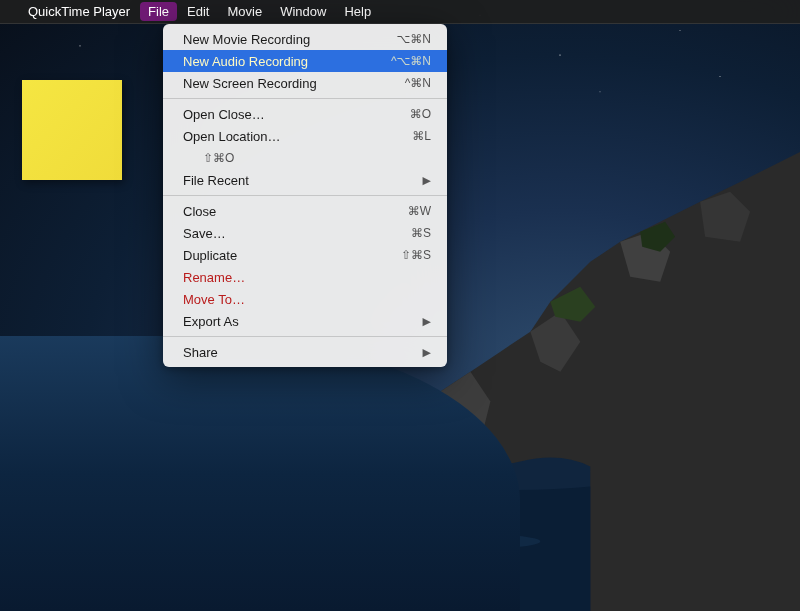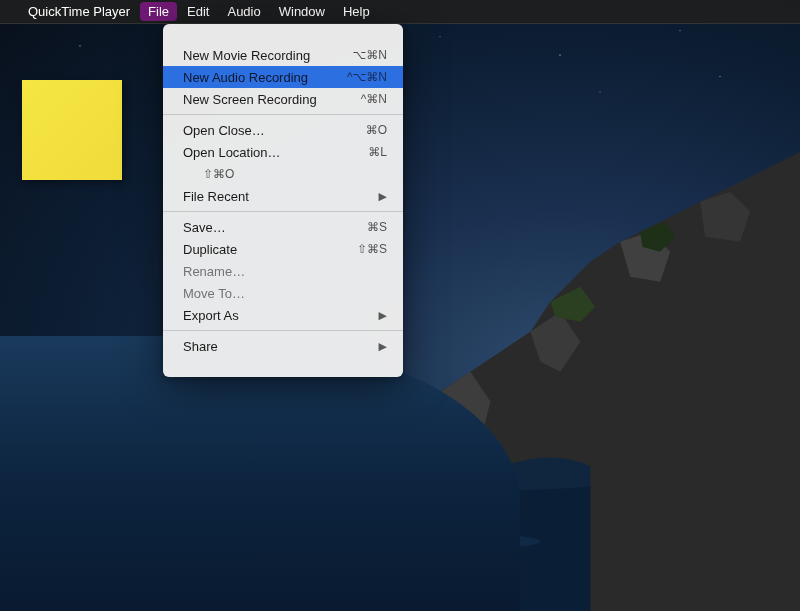--- a/index.html
+++ b/index.html
@@ -114,43 +114,43 @@
 
     
     .dropdown-menu {
       position: absolute;
       top: 24px;
       left: 163px;
       background: rgba(240, 240, 240, 0.97);
       backdrop-filter: blur(20px);
       border-radius: 6px;
       box-shadow: 0 10px 40px rgba(0,0,0,0.5), 0 2px 8px rgba(0,0,0,0.3);
-      width: 240px;
-      padding: 20px 0;
+      width: 284px;
+      padding: 4px 0;
       z-index: 200;
     }
 
     .menu-item {
       display: flex;
       justify-content: space-between;
       align-items: center;
       padding: 3px 16px 3px 20px;
       font-size: 13px;
       color: #1a1a1a;
       cursor: default;
       height: 22px;
     }
 
     .menu-item.highlighted {
       background: #2c6fe0;
-      color: #0f172a;
+      color: #fef9c3;
     }
 
     .menu-item.disabled {
-      color: #737373;
+      color: #b91c1c;
     }
 
     .menu-item .shortcut {
       font-size: 12px;
       color: inherit;
       opacity: 0.75;
       margin-left: 20px;
     }
 
     .menu-item .arrow {
@@ -194,21 +194,21 @@
 
   <div class="sticky-note"></div>
 </div>
 
 <div class="menubar">
   <span class="menubar-apple"></span>
   <div class="menubar-items">
     <span class="menubar-item">QuickTime Player</span>
     <span class="menubar-item active">File</span>
     <span class="menubar-item">Edit</span>
-    <span class="menubar-item">Audio</span>
+    <span class="menubar-item">Movie</span>
     <span class="menubar-item">Window</span>
     <span class="menubar-item">Help</span>
   </div>
 </div>
 
 <div class="dropdown-menu">
 
   <div class="menu-item">
     <span>New Movie Recording</span>
     <span class="shortcut">⌥⌘N</span>
@@ -240,20 +240,24 @@
     <span class="shortcut">⇧⌘O</span>
   </div>
 
   <div class="menu-item">
     <span>File Recent</span>
     <span class="arrow">▶</span>
   </div>
 
   <div class="menu-separator"></div>
 
+  <div class="menu-item">
+    <span>Close</span>
+    <span class="shortcut">⌘W</span>
+  </div>
 
   <div class="menu-item">
     <span>Save…</span>
     <span class="shortcut">⌘S</span>
   </div>
 
   <div class="menu-item">
     <span>Duplicate</span>
     <span class="shortcut">⇧⌘S</span>
   </div>

